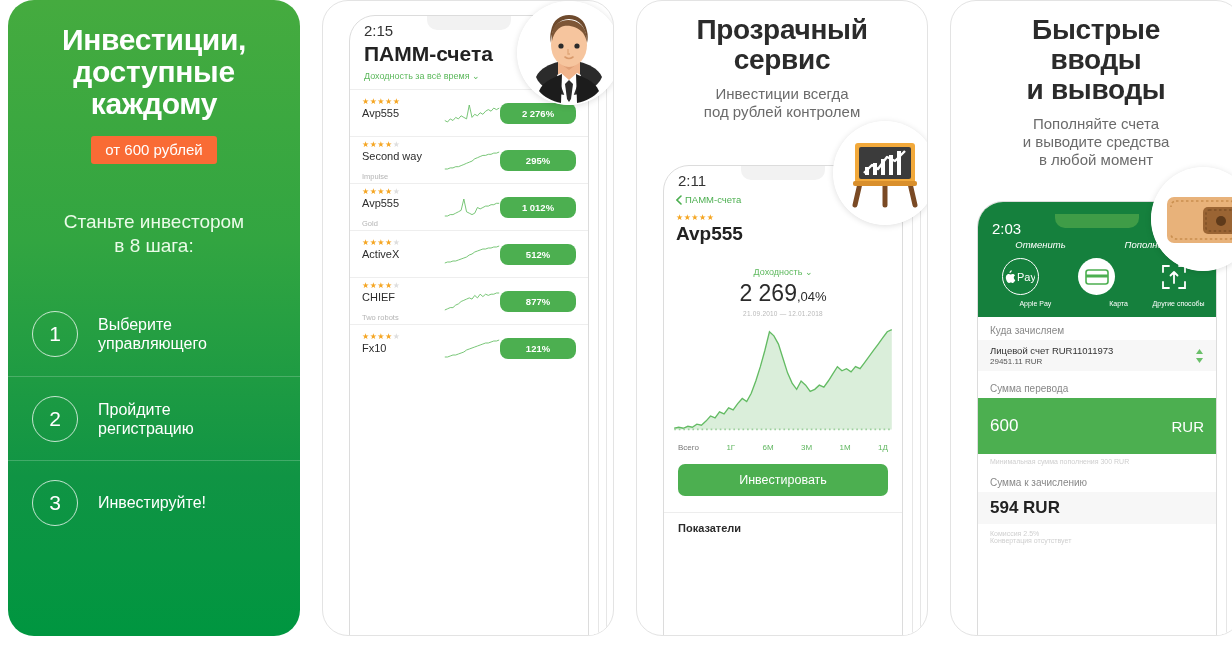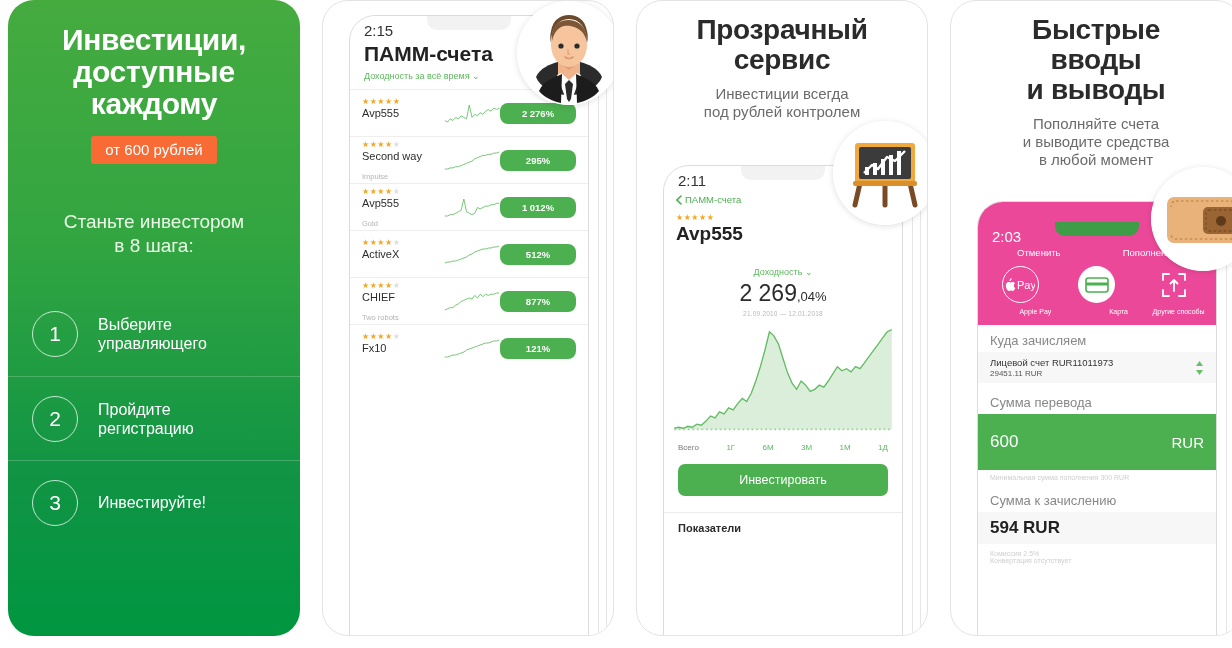--- a/index.html
+++ b/index.html
@@ -164,36 +164,36 @@
     margin:12px 14px 0; background:#4caf50; color:#fff;
     border-radius:7px; text-align:center;
     font-size:12.5px; padding:9px 0;
   }
   .p3-pokaz {
     margin-top:16px; border-top:1px solid #ededed;
     padding:9px 14px; font-size:11px; font-weight:bold; color:#2b2b2b;
   }
 
   
-  .p4-green { background:#ec4899; padding:20px 0 10px; }
+  .p4-green { background:#15803d; padding:12px 0 10px; }
   .p4-navrow {
     display:flex; justify-content:space-around;
-    font-size:9.5px; color:#fff; padding:3px 8px 8px;
+    font-size:9.5px; color:#fff; padding:3px 8px 8px;font-style:italic;
   }
   .p4-pays { display:flex; justify-content:space-around; padding:0 4px; }
   .p4-pay { text-align:right; width:62px; }
   .p4-circ {
     width:37px; height:37px; border-radius:50%;
     margin:0 auto; display:flex; align-items:center; justify-content:center;
   }
   .p4-circ.ring { border:1.4px solid #fff; }
   .p4-circ.solid { background:#fff; }
   .p4-paylabel { font-size:7px; color:#fff; margin-top:5px; }
   .p4-sec { padding:8px 12px 0; }
-  .p4-lab { font-size:13px; color:#888; }
+  .p4-lab { font-size:10px; color:#888; }
   .p4-accrow {
     display:flex; align-items:center; justify-content:space-between;
     background:#f7f7f7; margin:4px -12px 0; padding:5px 12px;
   }
   .p4-acc1 { font-size:9.5px; color:#333; }
   .p4-acc2 { font-size:8px; color:#555; margin-top:1px; }
   .p4-amount {
     display:flex; align-items:center; justify-content:space-between;
     background:#4caf50; margin:4px -12px 0; padding:18px 12px;
     color:#fff;

